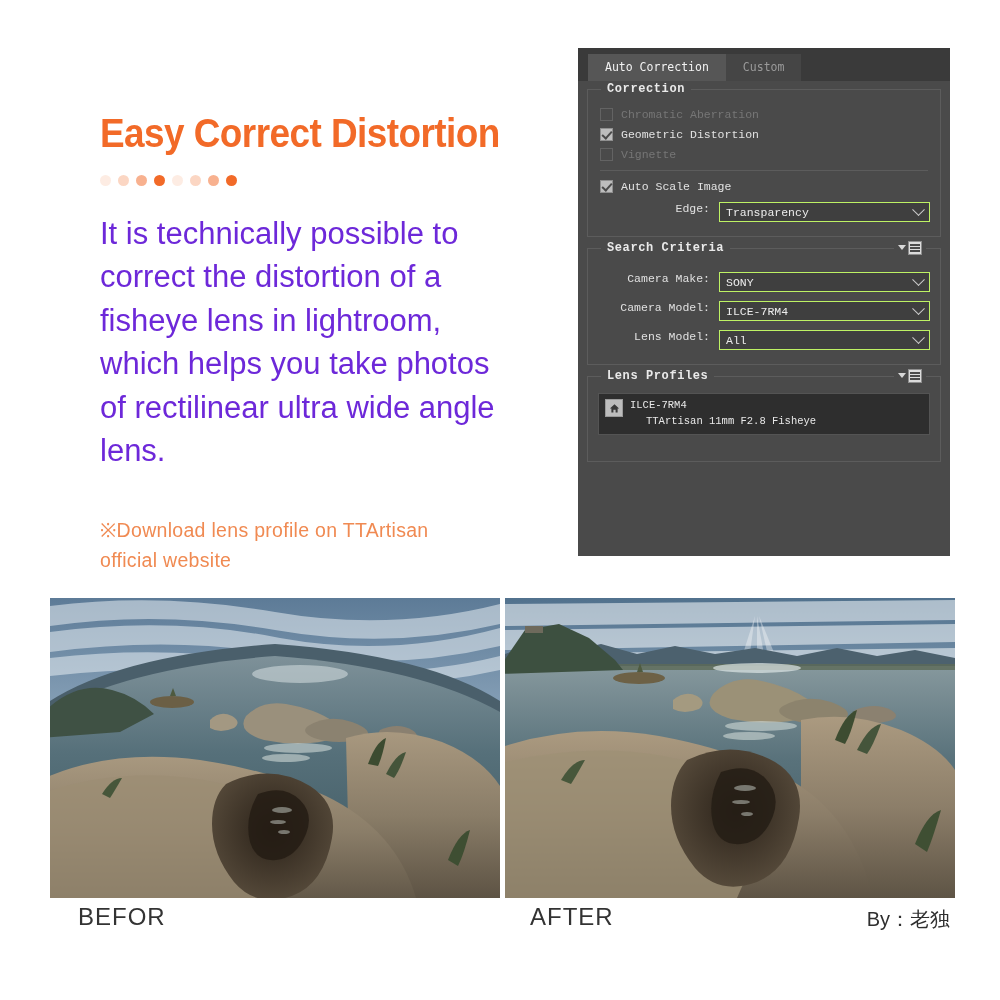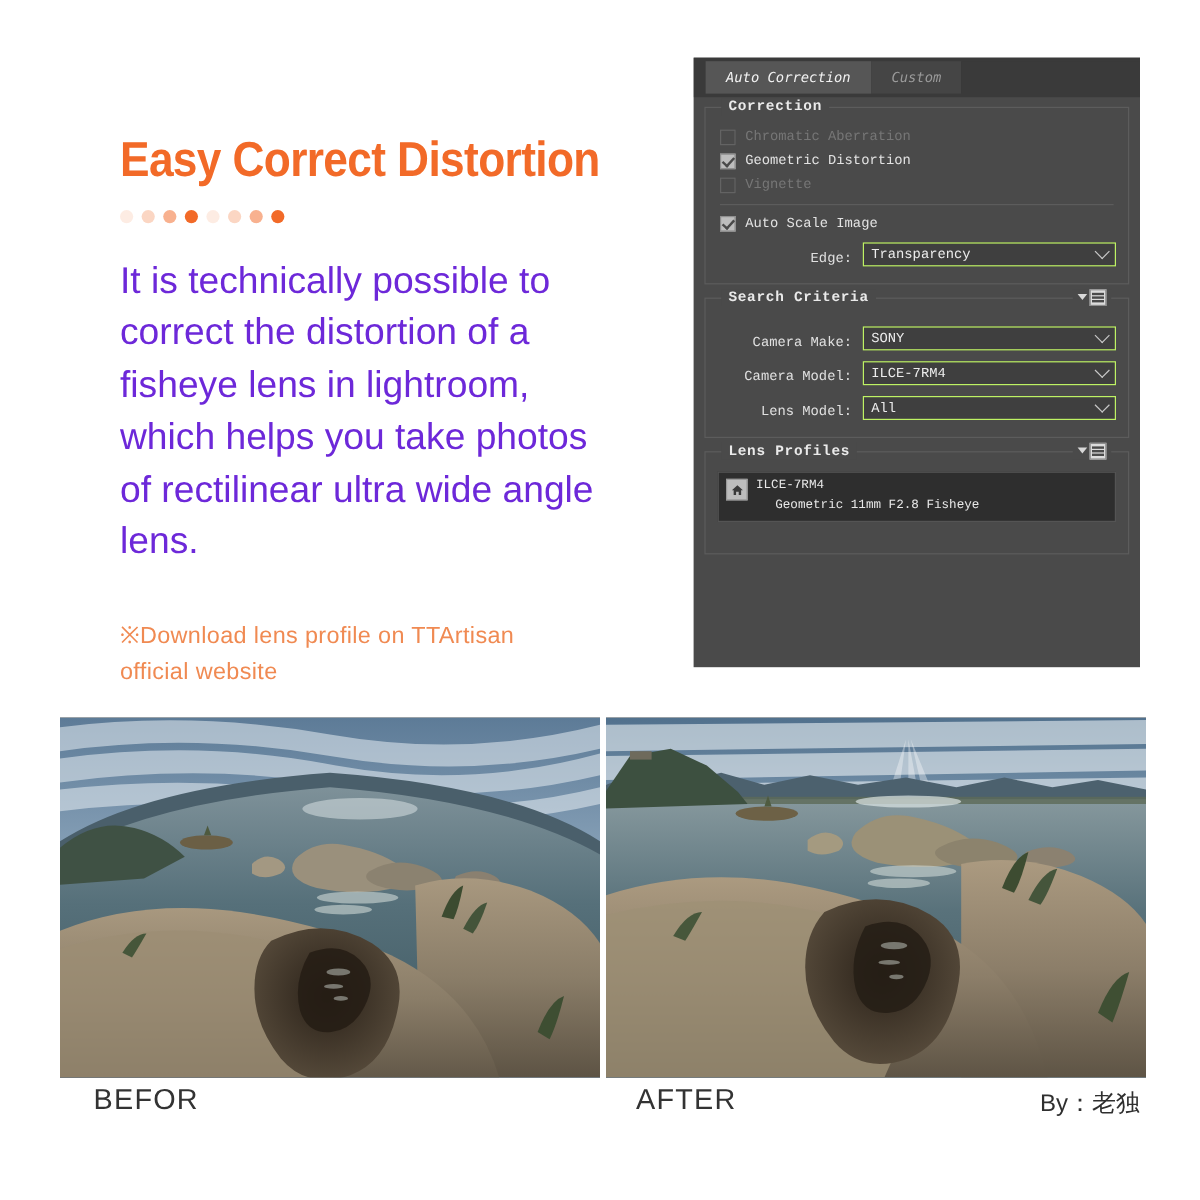--- a/index.html
+++ b/index.html
@@ -72,24 +72,23 @@
     box-sizing:border-box;
     font-family:"DejaVu Sans Mono", monospace;
     color:#e2e2e2;
     overflow:hidden;
   }
   .tabbar{
     position:relative;
     height:33px;
     background:#3a3a3a;
     display:flex;
-    align-items:center;
+    align-items:flex-end;
     padding-left:10px;
     box-sizing:border-box;
-    font-style:italic;
   }
   .tab{
     height:27px;
     line-height:27px;
     padding:0 17px;
     font-size:11.5px;
     box-sizing:border-box;
     white-space:nowrap;
   }
   .tab.active{
@@ -179,21 +178,21 @@
   .cb-row.disabled{color:#767676;}
   .cb-row.disabled .cb{border-color:#636363;}
 
   .divider{
     height:1px;background:#5c5c5c;
     margin:9px 2px 9px 2px;
   }
 
   
   .field-row{
-    display:flex;align-items:flex-end;
+    display:flex;align-items:flex-start;
     margin:9px 0 4px 0;
     font-size:11.5px;
   }
   .field-label{
     text-align:right;
     padding-right:9px;
     color:#e0e0e0;
     white-space:nowrap;
     flex:none;
   }
@@ -385,21 +384,21 @@
 
       <div class="profile-list">
         <div class="profile-item">
           <span class="home-ico">
             <svg width="11" height="11" viewBox="0 0 12 12" aria-hidden="true">
               <path d="M6 1.4 L11 6 L9.4 6 L9.4 10.4 L7.2 10.4 L7.2 7.4 L4.8 7.4 L4.8 10.4 L2.6 10.4 L2.6 6 L1 6 Z" fill="#3a3a3a"></path>
             </svg>
           </span>
           <span class="profile-lines">
             <span class="p1">ILCE-7RM4</span>
-            <span class="p2">Geometric 11mm F2.8 Fisheye</span>
+            <span class="p2">TTArtisan 11mm F2.8 Fisheye</span>
           </span>
         </div>
       </div>
     </div>
 
   </div>
 </div>
 
 <div class="photo before">
   <svg width="450" height="300" viewBox="0 0 450 300" preserveAspectRatio="none" aria-hidden="true">

